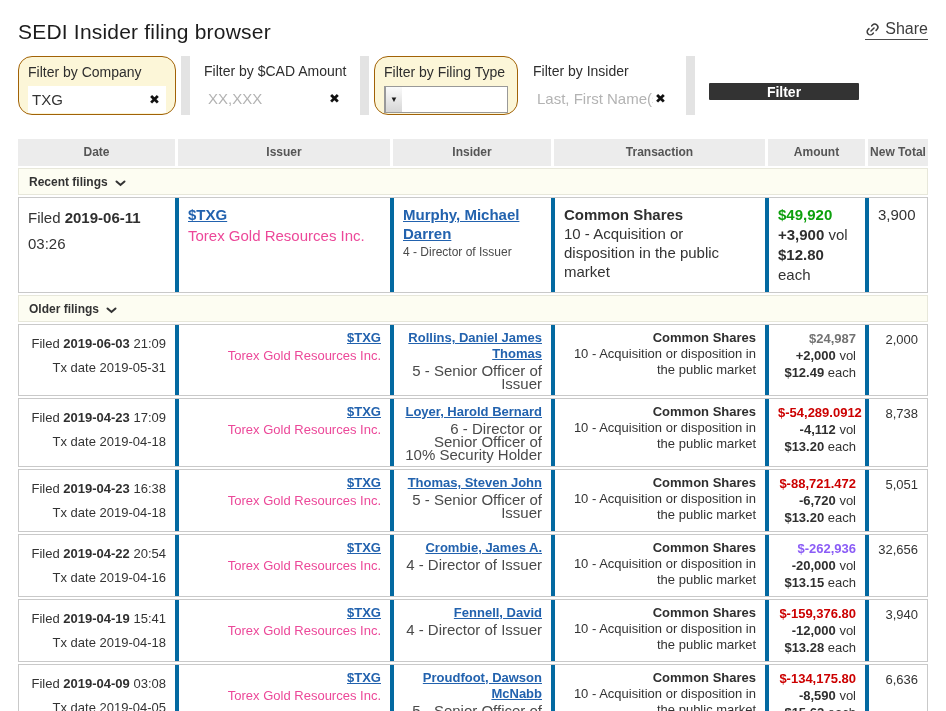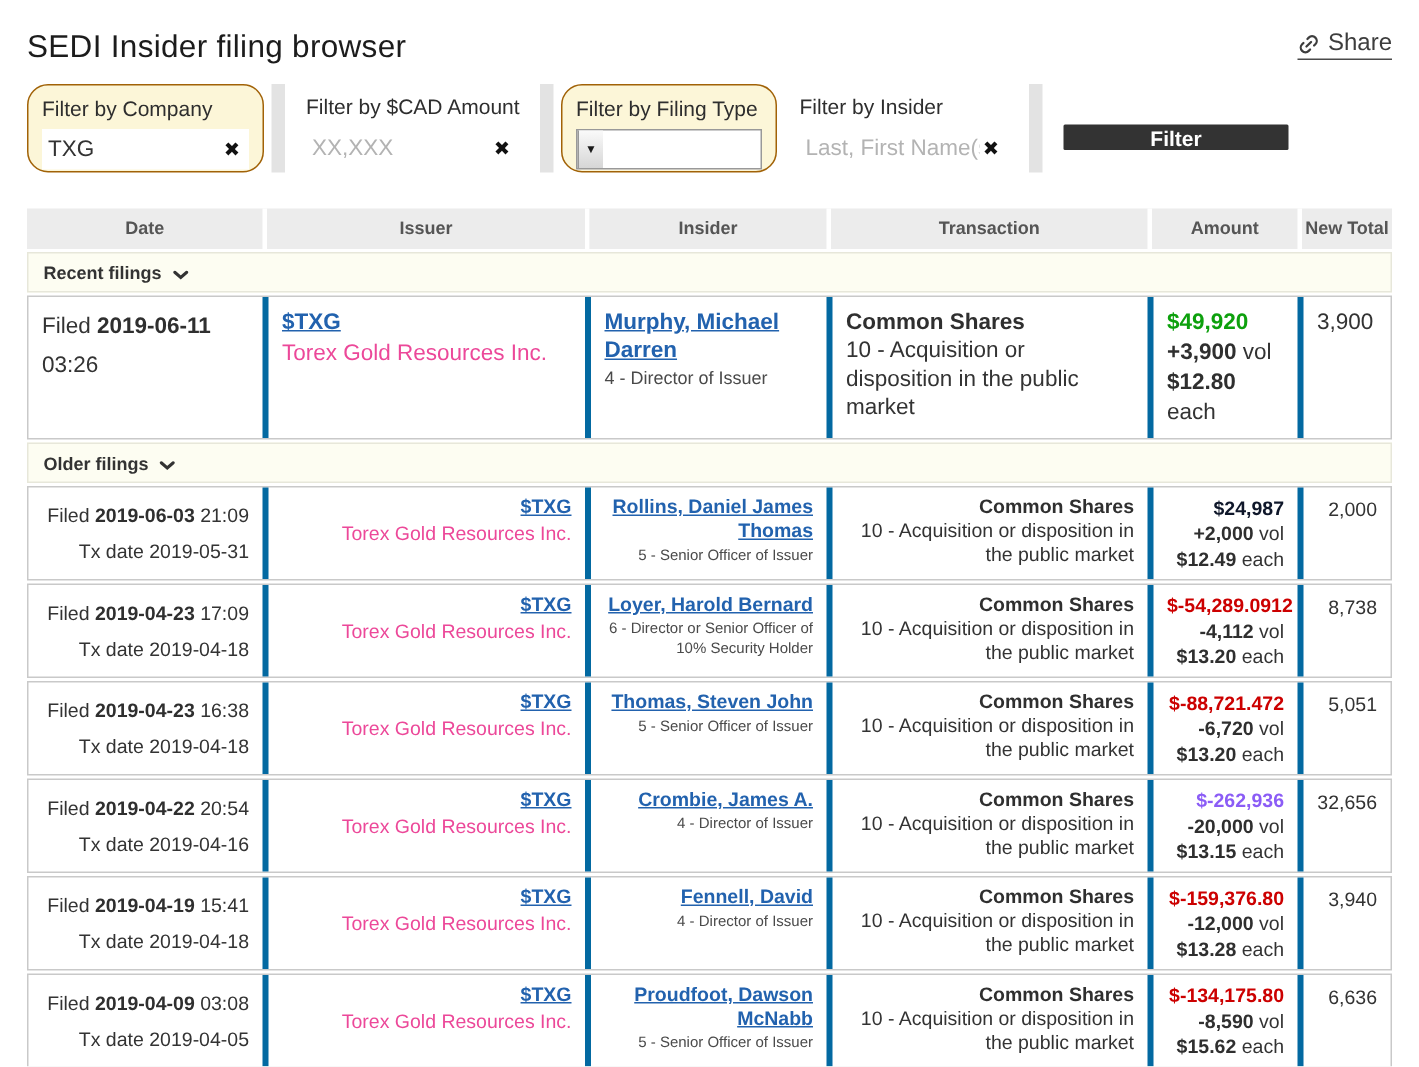--- a/index.html
+++ b/index.html
@@ -66,21 +66,21 @@
   .row-big .c-date { line-height:26px; }
   .row-big .sub { line-height:23px; }
   .row-big .role { font-size:12px; line-height:18px; }
   .row-big .c-amt { line-height:20px; }
 
   
   .row-sm { min-height:61px; }
   .row-sm .cell { font-size:13px; line-height:16px;text-align:right; }
   .row-sm .c-date { line-height:24px; padding-top:7px; }
   .row-sm .sub { line-height:19px; }
-  .row-sm .role { font-size:10px; line-height:13px; margin-top:2px; }
+  .row-sm .role { font-size:15px; line-height:13px; margin-top:2px; }
   .row-sm .c-amt { line-height:17px; }
   .c-total { padding-top:7px; }
 </style>
 </head>
 <body>
 
 <div class="page">
 
   <div class="topbar">
     <h1 class="title">SEDI Insider filing browser</h1>
@@ -202,21 +202,21 @@
     </div>
     <div class="cell c-insider">
       <div><a class="link">Rollins, Daniel James Thomas</a></div>
       <div class="role">5 - Senior Officer of Issuer</div>
     </div>
     <div class="cell c-tx">
       <div><b>Common Shares</b></div>
       <div>10 - Acquisition or disposition in the public market</div>
     </div>
     <div class="cell c-amt">
-      <div class="amt" style="color: #0f172a;">$24,987</div>
+      <div class="amt" style="color: #737373;">$24,987</div>
       <div><b>+2,000</b> <span>vol</span></div>
       <div><b>$12.49</b> <span>each</span></div>
     </div>
     <div class="cell c-total">2,000</div>
   </div>
 
   <div class="grid trow row-sm">
     <div class="cell c-date">
       <div><span>Filed</span> <b>2019-04-23</b> <span>17:09</span></div>
       <div><span>Tx date</span> <span>2019-04-18</span></div>

